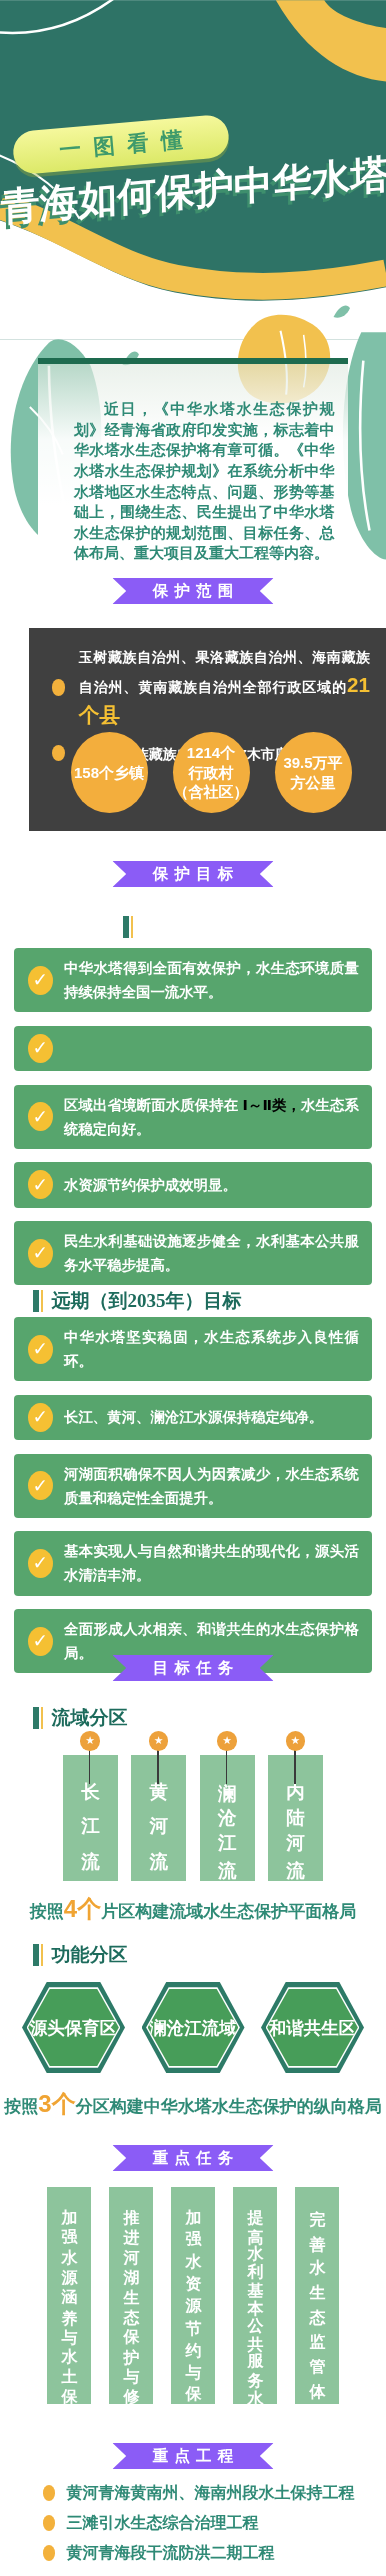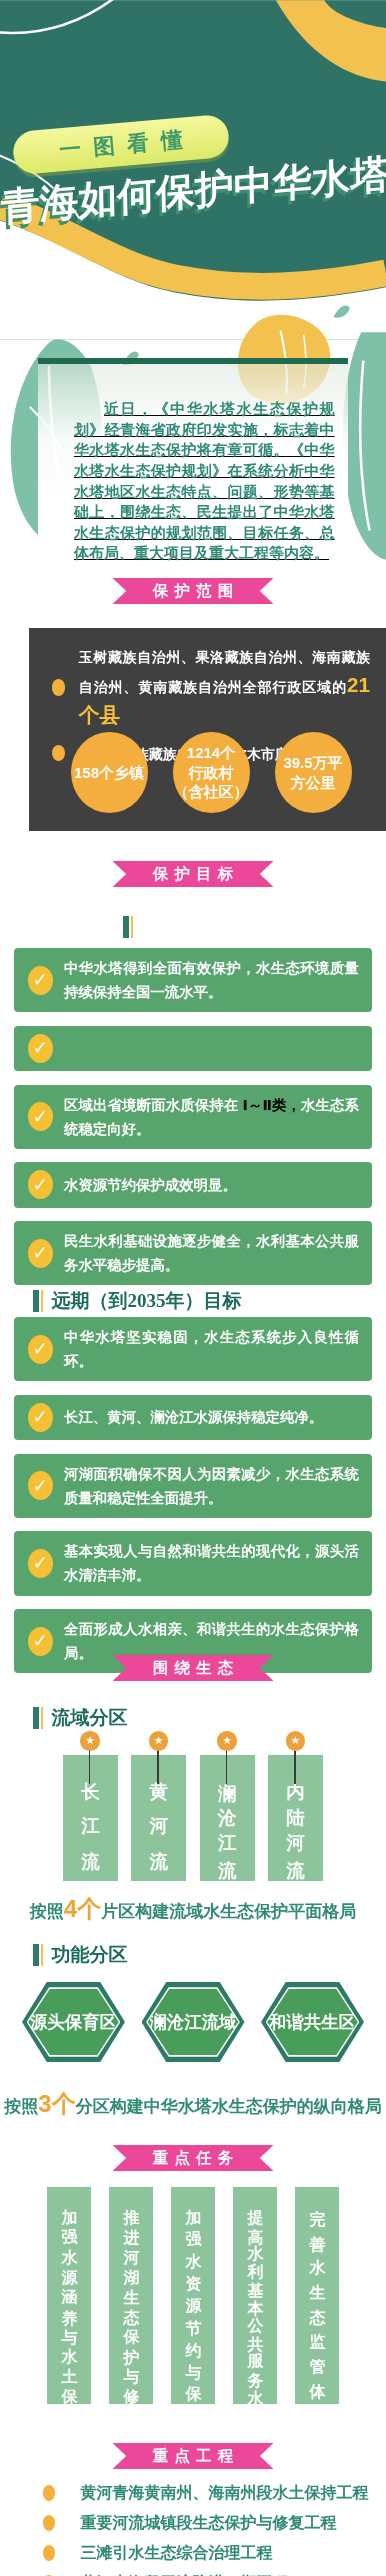--- a/index.html
+++ b/index.html
@@ -17,26 +17,26 @@
       transform:rotate(-5deg) skewX(-4deg);font-size:39px;font-weight:900;color:#fff;
       text-shadow:-2.6px 3.6px 0 #3E8F6D;white-space:nowrap;}
 
   
   .leaves-svg{position:absolute;top:304px;left:0;z-index:1;}
 
   
   .intro-card{position:absolute;top:358px;left:38px;width:310px;height:242px;z-index:2;}
   .intro-bar{height:6.2px;background:#1E6B4F;}
   .intro-body{height:236px;box-sizing:border-box;padding:35px 13.4px 0 36px;
-      background:linear-gradient(180deg,rgba(221,232,222,.6) 0%,rgba(255,255,255,.94) 32%,#fff 60%);text-decoration:underline;}
+      background:linear-gradient(180deg,rgba(221,232,222,.6) 0%,rgba(255,255,255,.94) 32%,#fff 60%);}
   .intro-text{margin:0;font-size:15px;line-height:20.6px;color:#2F8A76;font-weight:bold;
       text-align:justify;text-indent:2em;}
 
   
-  .ribbon{position:absolute;left:50%;transform:translateX(-50%);width:161px;height:26px;background:#ec4899;
+  .ribbon{position:absolute;left:50%;transform:translateX(-50%);width:161px;height:26px;background:#8b5cf6;
       clip-path:polygon(0 0,100% 0,91.5% 50%,100% 100%,0 100%,8.5% 50%);
       color:#fff;font-size:15.5px;font-weight:bold;letter-spacing:6.2px;text-indent:6.2px;
       display:flex;align-items:center;justify-content:center;z-index:2;}
   #ribbon-scope{top:578px;} #ribbon-goals{top:861px;} #ribbon-layout{top:1655px;}
   #ribbon-tasks{top:2145px;} #ribbon-projects{top:2443px;}
 
   
   .scope-panel{position:absolute;top:628px;left:29px;width:364px;height:203px;background:#404040;
       box-sizing:border-box;padding:16px 23px 0 23px;z-index:2;}
   .scope-row{display:flex;align-items:center;gap:13.4px;margin-bottom:7.2px;}
@@ -75,35 +75,35 @@
   .vtext{writing-mode:vertical-rl;text-align:justify;text-align-last:justify;color:#fff;font-weight:bold;}
   .basin-card .vtext{height:103px;font-size:18.5px;}
 
   
   .caption{position:absolute;left:0;width:386px;text-align:center;color:#2F8A76;font-weight:bold;font-size:17px;z-index:2;}
   .caption .num{color:#F0A433;font-size:24px;}
   #caption-basin{top:1893px;} #caption-func{top:2088px;}
 
   
   .hex-row{position:absolute;top:1982px;left:0;width:386px;display:flex;justify-content:center;gap:16.5px;z-index:2;}
-  .hex{position:relative;width:103px;height:80px;}
+  .hex{position:relative;width:103px;height:91px;}
   .hexclip{clip-path:polygon(24% 0,76% 0,100% 50%,76% 100%,24% 100%,0 50%);}
   .hex-l1{position:absolute;inset:0;background:#2D7A67;}
   .hex-l2{position:absolute;inset:5.2px 4.6px;background:#fff;}
   .hex-l3{position:absolute;inset:6.7px 6.2px;background:#479D59;display:flex;align-items:center;justify-content:center;}
   .hex-label{color:#fff;font-weight:bold;font-size:17.5px;white-space:nowrap;}
 
   
   .task-row{position:absolute;top:2187px;left:0;width:386px;display:flex;justify-content:center;gap:18px;z-index:2;}
   .task-bar{width:44px;height:217px;background:#8DC49C;display:flex;align-items:center;justify-content:center;}
   .task-bar .vtext{height:199px;font-size:16px;}
 
   
   .projects{position:absolute;top:2484px;left:43px;width:319px;z-index:2;}
-  .proj-row{display:flex;align-items:center;gap:25px;margin-bottom:12px;}
+  .proj-row{display:flex;align-items:center;gap:11px;margin-bottom:12px;}
   .proj-dot{width:12.4px;height:15.5px;border-radius:50%;background:#F3B13C;flex:none;}
   .proj-text{color:#2F8A76;font-weight:bold;font-size:16px;line-height:18px;white-space:nowrap;}
 </style>
 </head>
 <body>
 
 <div id="page">
 
   <svg class="hero-svg" width="386" height="340" viewBox="0 0 750 660">
     <rect width="750" height="660" fill="#2E7366"></rect>
@@ -218,21 +218,21 @@
     <div class="goal-card">
       <span class="check">✓</span>
       <span class="goal-text"><span>基本实现人与自然和谐共生的现代化，源头活水清洁丰沛。</span></span>
     </div>
     <div class="goal-card">
       <span class="check">✓</span>
       <span class="goal-text"><span>全面形成人水相亲、和谐共生的水生态保护格局。</span></span>
     </div>
   </div>
 
-  <div class="ribbon" id="ribbon-layout">围绕生态</div>
+  <div class="ribbon" id="ribbon-layout">目标任务</div>
 
   <div class="sec-heading" id="heading-basin">
     <span class="hbar">
         <i></i>
         <i></i>
       </span>
     <span>流域分区</span>
   </div>
   <div class="basin-row">
     <div class="basin-col">
@@ -322,24 +322,20 @@
   </div>
 
   <div class="ribbon" id="ribbon-projects">重点工程</div>
   <div class="projects">
     <div class="proj-row">
         <span class="proj-dot"></span>
         <span class="proj-text">黄河青海黄南州、海南州段水土保持工程</span>
       </div>
     <div class="proj-row">
         <span class="proj-dot"></span>
-        <span class="proj-text">重要河流城镇段生态保护与修复工程</span>
-      </div>
-    <div class="proj-row">
-        <span class="proj-dot"></span>
         <span class="proj-text">三滩引水生态综合治理工程</span>
       </div>
     <div class="proj-row">
         <span class="proj-dot"></span>
         <span class="proj-text">黄河青海段干流防洪二期工程</span>
       </div>
 
   </div>
 
 </div>

